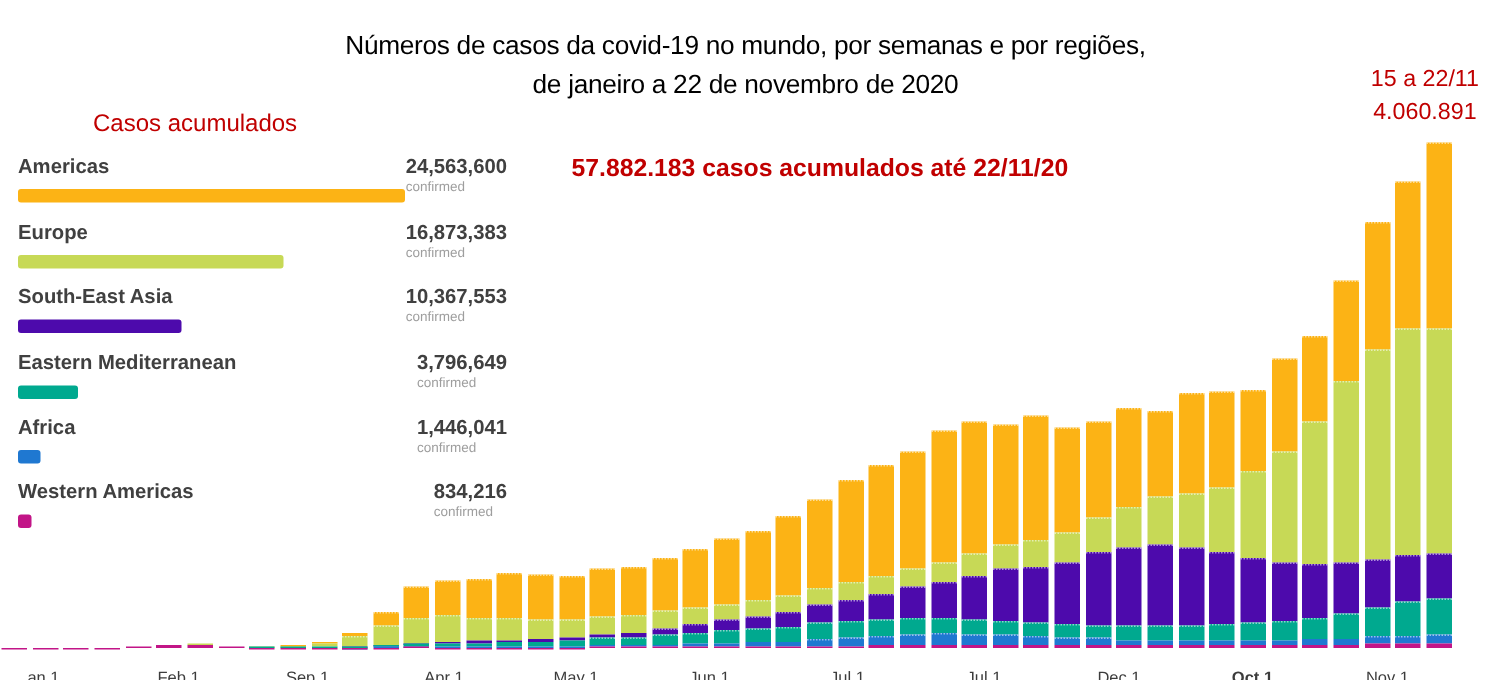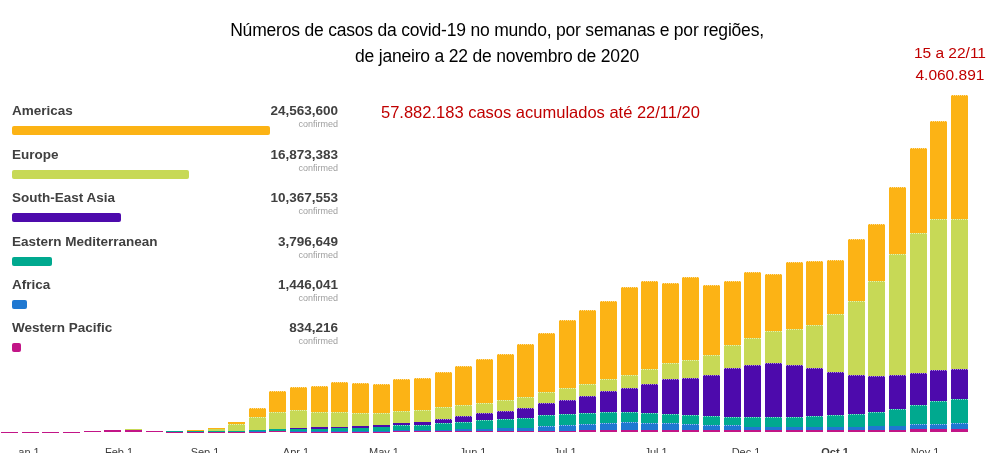--- a/index.html
+++ b/index.html
@@ -13,27 +13,27 @@
     font-size:17.5px;line-height:26px;color:#000;font-weight:500;letter-spacing:-0.2px;
   }
   .topright{
     position:absolute;top:30px;right:8px;text-align:center;
     color:#C00000;font-size:15.5px;line-height:22px;font-weight:500;
   }
   .cum-label{
     position:absolute;top:62px;left:62px;color:#C00000;font-size:16px;font-weight:500;
   }
   .cum-total{
-    position:absolute;top:91px;left:381px;color:#C00000;font-size:16.5px;font-weight:400;
+    position:absolute;top:91px;left:381px;color:#C00000;font-size:16.5px;font-weight:700;
   }
   .legend{position:absolute;top:0;left:0;width:352px;}
   .legend-row{position:absolute;left:12px;width:330px;}
   .legend-name{font-size:13.5px;font-weight:bold;color:#404040;}
   .legend-bar{position:absolute;top:23px;left:0;height:9px;border-radius:2px;}
-  .legend-val{position:absolute;top:0;right:4px;text-align:right;}
+  .legend-val{position:absolute;top:0;right:4px;text-align:left;}
   .legend-val .num{font-size:13.5px;font-weight:bold;color:#404040;}
   .legend-val .conf{font-size:9px;color:#9e9e9e;margin-top:1px;}
   .who-block{position:absolute;left:12px;top:344px;}
   .who-title{font-size:13px;font-weight:bold;color:#4a4a4a;}
   .who-updated{font-size:9px;color:#7a7a7a;margin-top:2px;}
   .who-link{display:inline-block;margin-top:6px;font-size:15px;color:#0563C1;text-decoration:underline;cursor:pointer;}
   #chart-area{position:absolute;left:0;top:0;width:994px;height:453px;pointer-events:none;}
   .bar{
     position:absolute;display:flex;flex-direction:column-reverse;
     pointer-events:auto;
@@ -55,20 +55,21 @@
   <div class="title">
     <div>Números de casos da covid-19 no mundo, por semanas e por regiões,</div>
     <div>de janeiro a 22 de novembro de 2020</div>
   </div>
 
   <div class="topright">
     <div>15 a 22/11</div>
     <div>4.060.891</div>
   </div>
 
+  <div class="cum-label">Casos acumulados</div>
 
   <div class="cum-total">57.882.183 casos acumulados até 22/11/20</div>
 
   <div class="legend" id="legend">
       <div class="legend-row" style="top: 91px;">
         <div class="legend-name">Americas</div>
         <div class="legend-bar" style="width: 258px; background: rgb(252, 179, 21);"></div>
         <div class="legend-val">
           <div class="num">24,563,600</div>
           <div class="conf">confirmed</div>
@@ -100,21 +101,21 @@
       </div>
       <div class="legend-row" style="top: 265px;">
         <div class="legend-name">Africa</div>
         <div class="legend-bar" style="width: 15px; background: rgb(31, 120, 209);"></div>
         <div class="legend-val">
           <div class="num">1,446,041</div>
           <div class="conf">confirmed</div>
         </div>
       </div>
       <div class="legend-row" style="top: 308px;">
-        <div class="legend-name">Western Pacific</div>
+        <div class="legend-name">Western Americas</div>
         <div class="legend-bar" style="width: 9px; background: rgb(194, 21, 135);"></div>
         <div class="legend-val">
           <div class="num">834,216</div>
           <div class="conf">confirmed</div>
         </div>
       </div>
     </div>
 
 
   <div id="chart-area">

